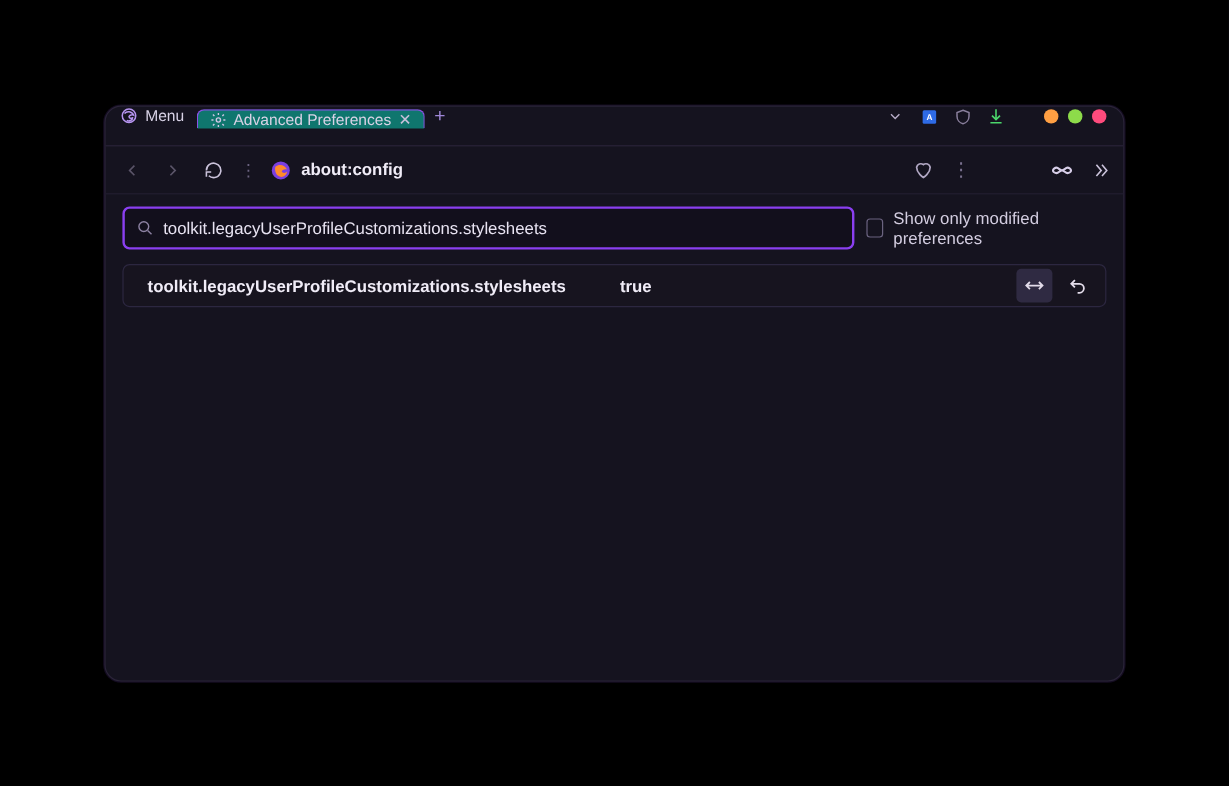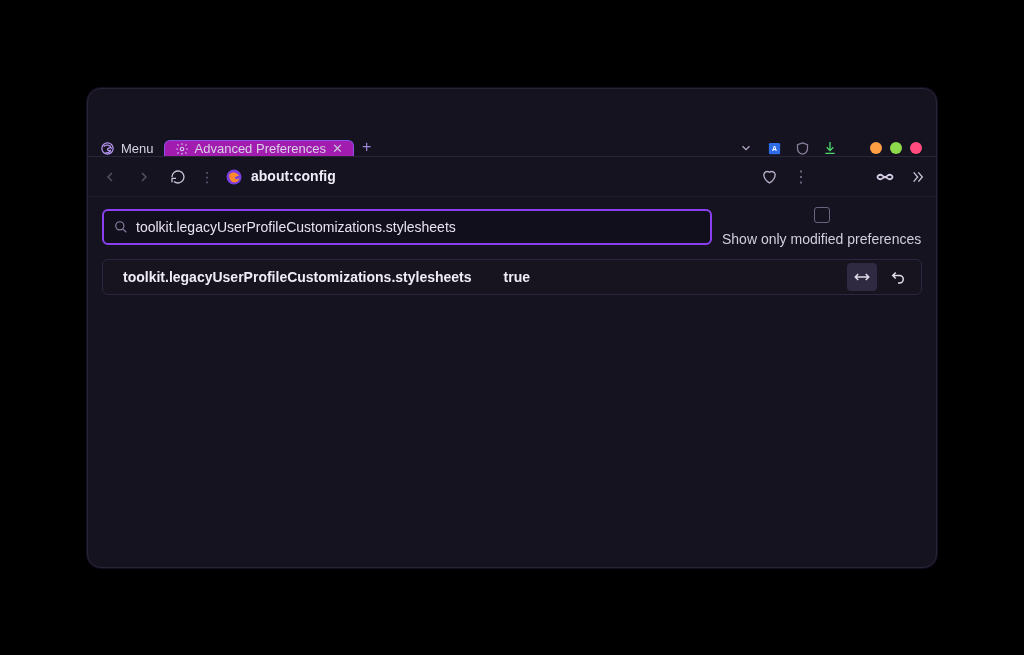--- a/index.html
+++ b/index.html
@@ -21,42 +21,41 @@
     border-radius: 14px;
     border: 1px solid #2a2438;
     display: flex;
     flex-direction: column;
     box-shadow: 0 0 0 1px rgba(133,80,220,0.15);
   }
   
   .tabstrip {
     height: 33px;
     display: flex;
-    align-items: flex-end;
+    align-items: flex-start;
     padding: 0 8px 0 6px;
     border-bottom: 1px solid #2a2438;
-    margin-top: 35px;
   }
   .tab {
     display: flex;
     align-items: center;
     gap: 6px;
     padding: 0 10px;
     font-size: 13px;
     color: #d8d2e6;
     position: relative;
   }
   .tab.menu { padding-left: 6px; }
   .tab.active {
     border: 1px solid #8a52e6;
     border-top-left-radius: 6px;
     border-top-right-radius: 6px;
     border-bottom: none;
     margin-top: 2px;
-    background: #a21caf;
+    background: #0f766e;
   }
   .tab .close { font-size: 13px; color: #c8c0da; cursor: pointer; }
   .newtab {
     display: flex;
     align-items: center;
     padding: 0 8px;
     color: #9f87d8;
     font-size: 16px;
     cursor: pointer;
   }
@@ -149,42 +148,41 @@
     flex:1;
     caret-color: #e8e3f2;
   }
   .filter {
     display:flex;
     align-items:center;
     gap:8px;
     font-size:14px;
     color:#d3cde0;
     cursor:pointer;
-    flex-direction:column;
   }
   .checkbox {
     width:16px; height:16px;
     border:1.5px solid #6b6380;
     border-radius:3px;
     background:transparent;
   }
   
   .result-row {
     margin-top: 12px;
     height: 36px;
     border:1px solid #2c2740;
     border-radius:6px;
     background:#17141f;
     display:flex;
     align-items:center;
     padding: 0 8px 0 20px;
     font-size:14px;
   }
   .pref-name { font-weight:600; color:#f0ecf7; }
-  .pref-value { margin-left: 32px; font-weight:600; color:#f0ecf7; }
+  .pref-value { margin-left: 45px; font-weight:600; color:#f0ecf7; }
   .row-spacer { flex:1; }
   .row-btn {
     width:30px; height:28px;
     display:flex; align-items:center; justify-content:center;
     color:#d6cfe3;
     cursor:pointer;
     border-radius:4px;
   }
   .row-btn.toggle { background:#2f2a42; margin-right:6px; }
   svg { display:block; }

